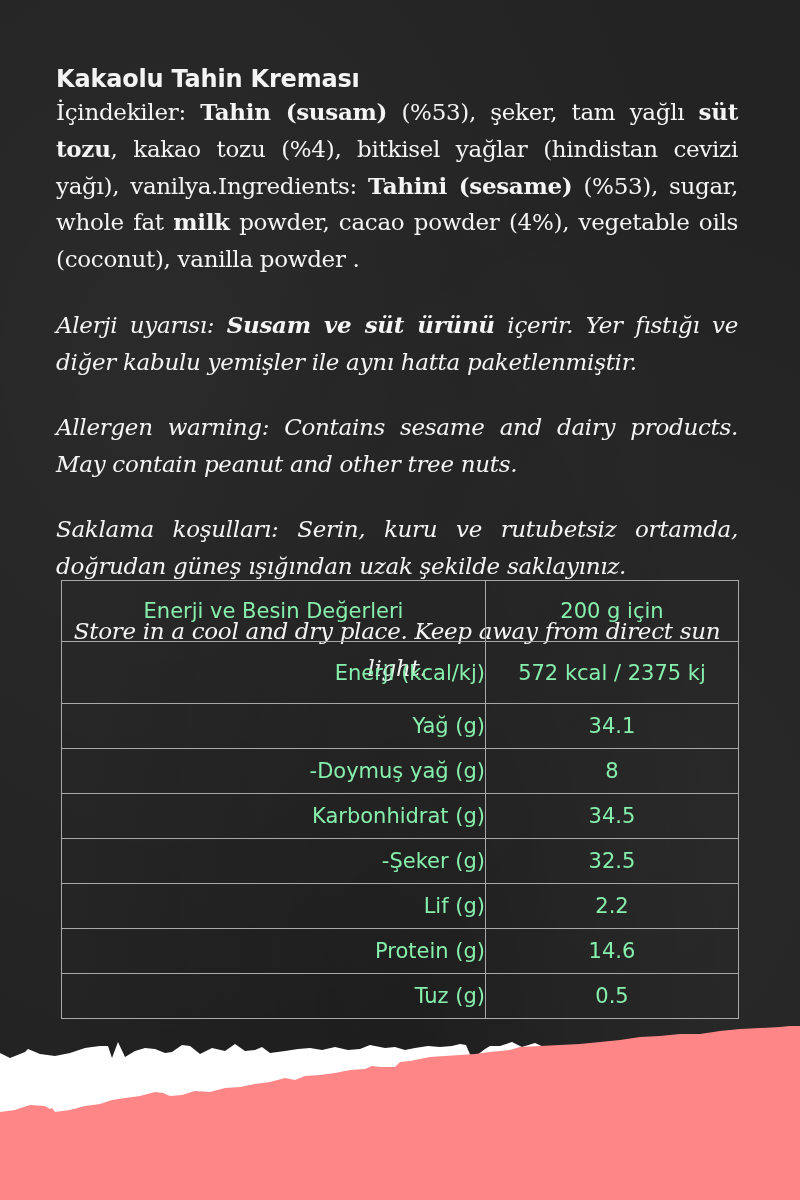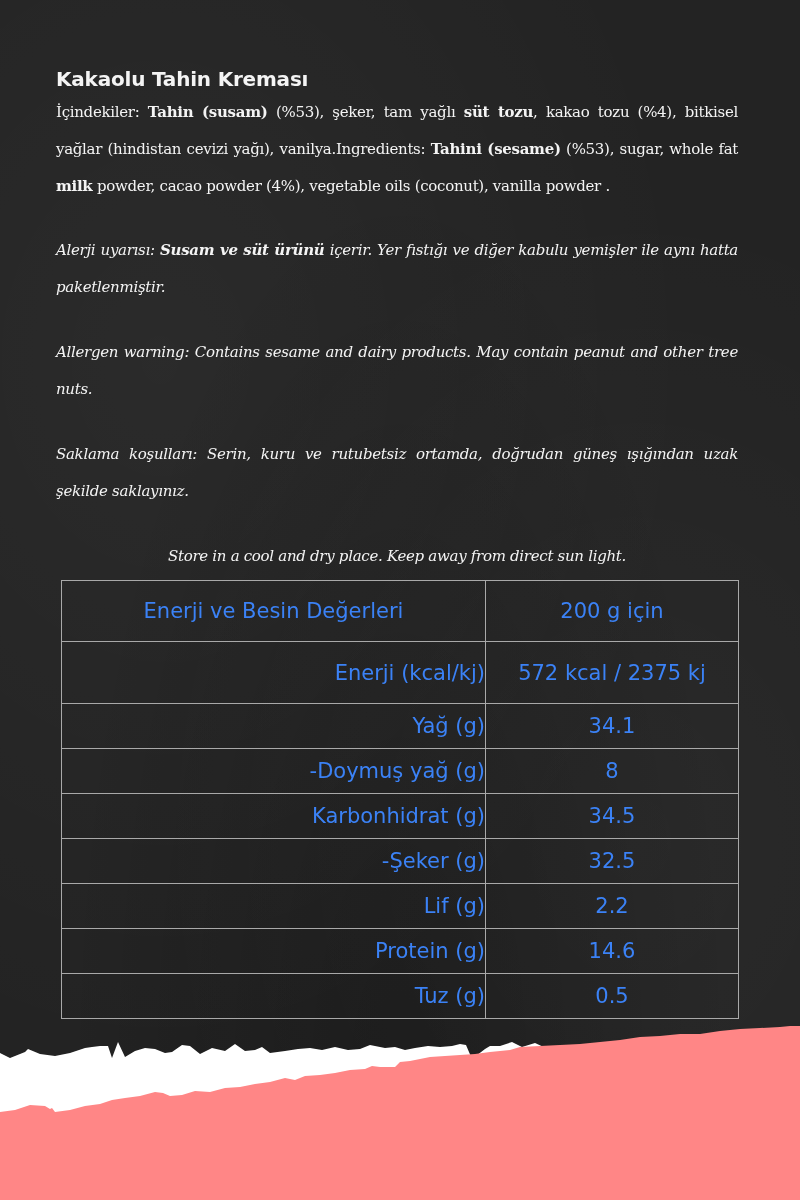--- a/index.html
+++ b/index.html
@@ -10,33 +10,33 @@
         radial-gradient(ellipse at 20% 30%, rgba(255,255,255,0.035), transparent 60%),
         radial-gradient(ellipse at 80% 70%, rgba(255,255,255,0.03), transparent 55%),
         radial-gradient(ellipse at 50% 90%, rgba(0,0,0,0.25), transparent 60%);
       color: #f4f4f4;
     }
     .content {
       position: absolute; left: 56px; top: 64px; width: 682px;
     }
     .title {
       font-family: "DejaVu Sans", sans-serif; font-weight: bold;
-      font-size: 20px; line-height: 30px; margin: 0; letter-spacing: -0.2px;
+      font-size: 24px; line-height: 30px; margin: 0; letter-spacing: -0.2px;
     }
     .para {
-      font-family: "DejaVu Serif", serif; font-size: 15px; line-height: 37px;
+      font-family: "DejaVu Serif", serif; font-size: 23px; line-height: 37px;
       margin: 0; text-align: justify; letter-spacing: -0.3px;
     }
     .para.ingredients { line-height: 36.8px; }
     .para.italic { font-style: italic; margin-top: 28px; }
     .para b { font-weight: bold; }
     table.nutrition {
       position: absolute; left: 61px; top: 580px; width: 678px;
       border-collapse: collapse;
-      font-family: "DejaVu Sans", sans-serif; font-size: 21px; color: #3b82f6;
+      font-family: "DejaVu Sans", sans-serif; font-size: 21px; color: #86efac;
     }
     table.nutrition td, table.nutrition th {
       border: 1.5px solid #a9a9a9; padding: 0; vertical-align: middle;
     }
     table.nutrition th { font-weight: normal; height: 60px; text-align: center; }
     table.nutrition th.col1 { width: 423px; }
     table.nutrition td.label { padding-left: 10px; text-align: right; }
     table.nutrition td.label.sub { padding-left: 0; margin-top: 42px; }
     table.nutrition td.val { text-align: center; }
     tr.tall td { height: 61px; }

